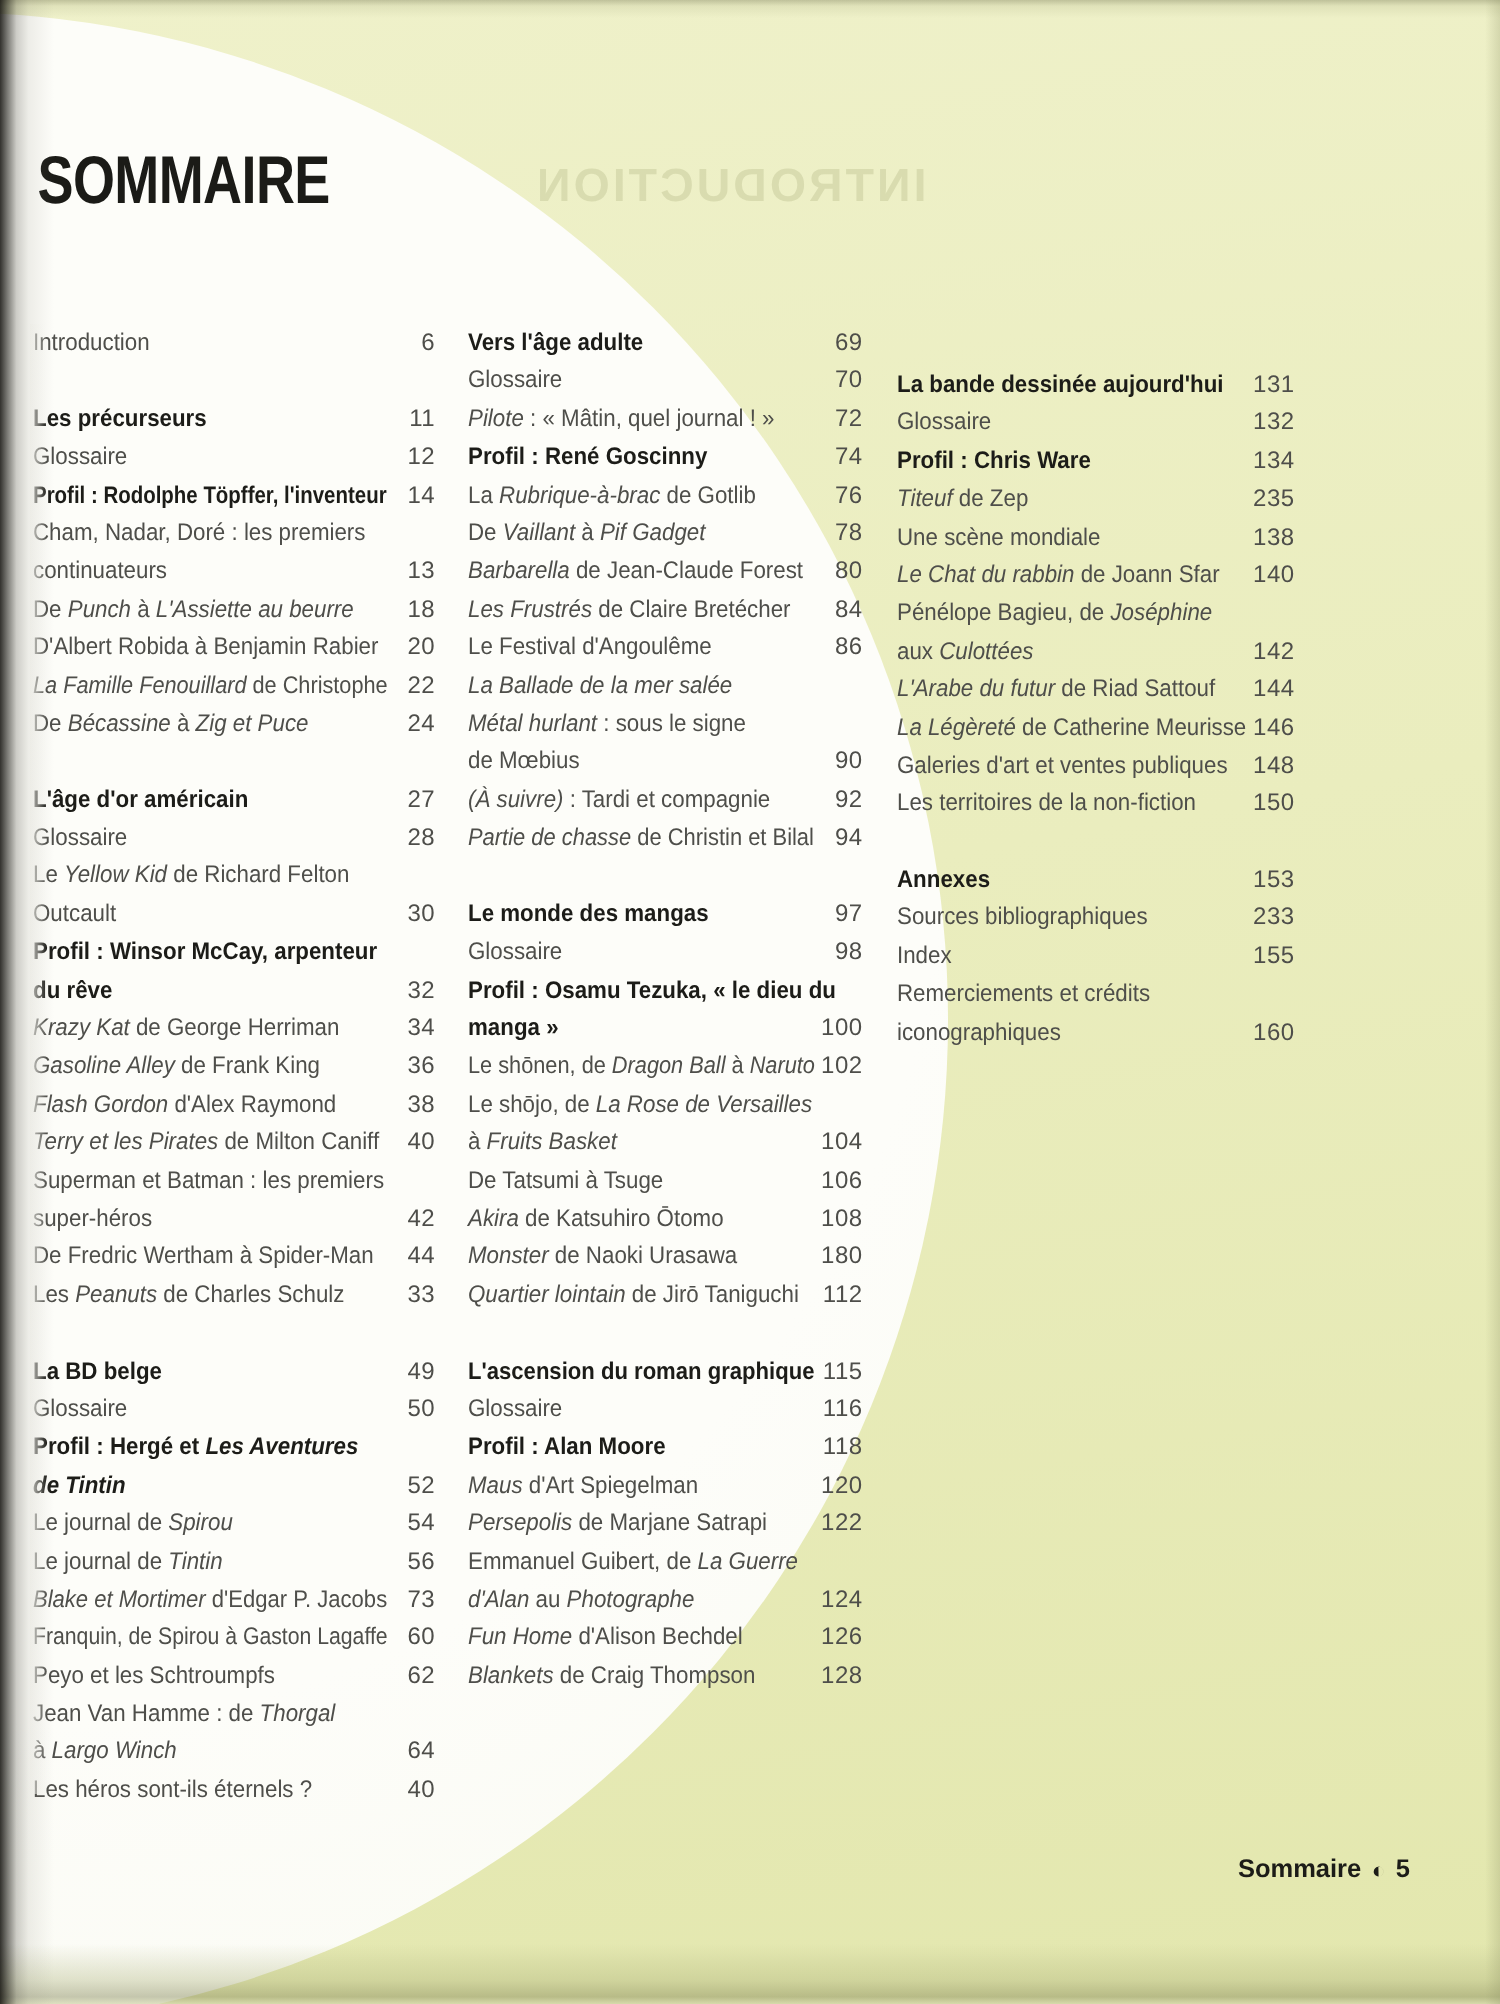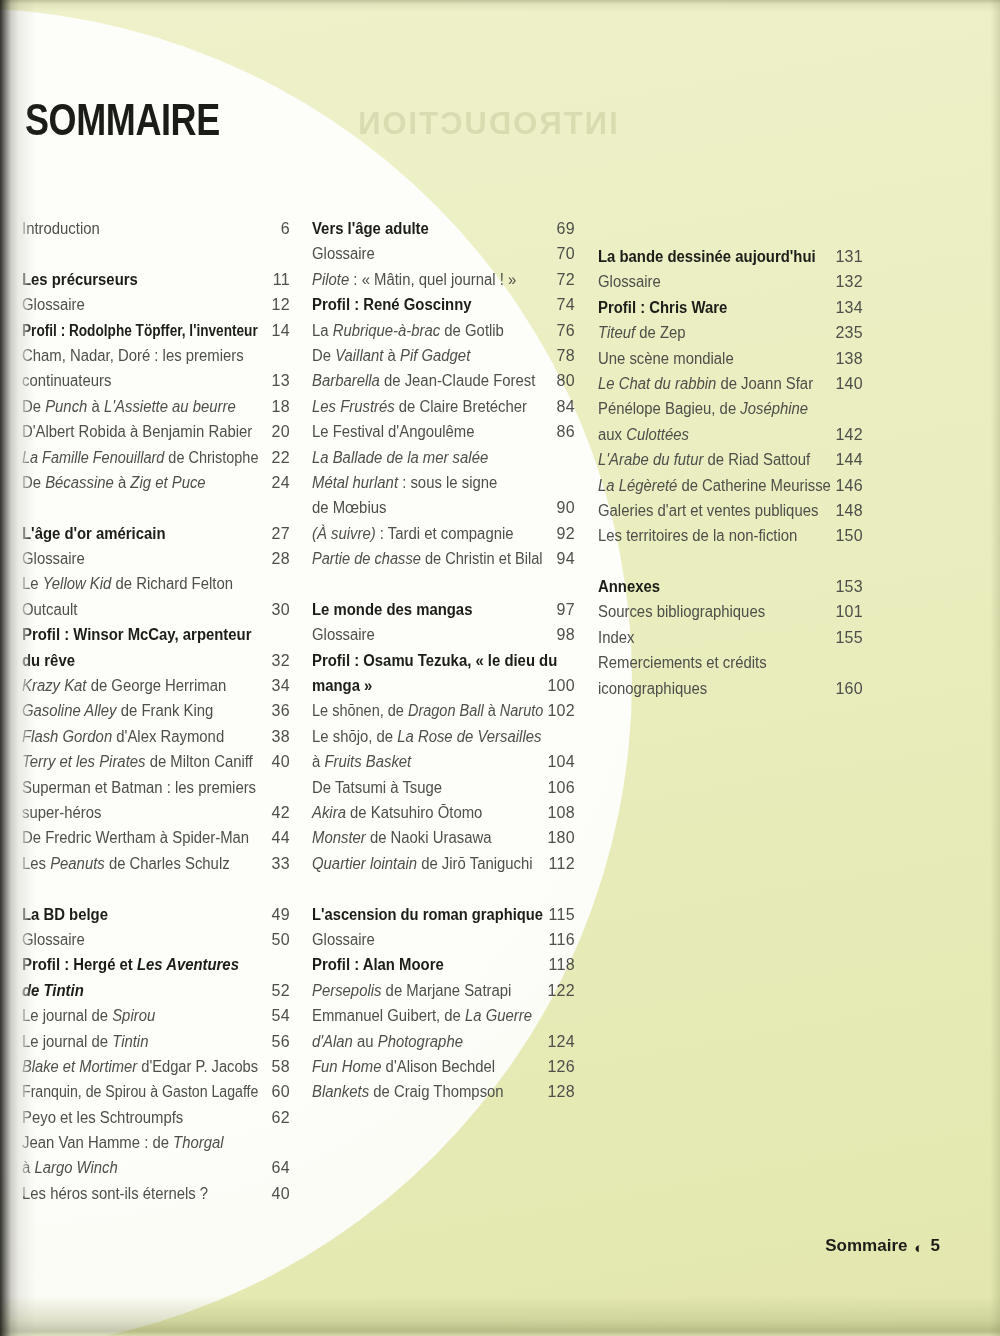--- a/index.html
+++ b/index.html
@@ -88,21 +88,21 @@
       <div class="row"><span class="label" style="transform: scaleX(0.93);"><span>super-héros</span></span><span class="num">42</span></div>
       <div class="row"><span class="label" style="transform: scaleX(0.93);"><span>De Fredric Wertham à Spider-Man</span></span><span class="num">44</span></div>
       <div class="row"><span class="label" style="transform: scaleX(0.93);"><span>Les </span><i>Peanuts</i><span> de Charles Schulz</span></span><span class="num">33</span></div>
       <div class="row spacer"></div>
       <div class="row bold"><span class="label" style="transform: scaleX(0.93);"><span>La BD belge</span></span><span class="num">49</span></div>
       <div class="row"><span class="label" style="transform: scaleX(0.93);"><span>Glossaire</span></span><span class="num">50</span></div>
       <div class="row bold"><span class="label" style="transform: scaleX(0.93);"><span>Profil : Hergé et </span><i>Les Aventures</i></span></div>
       <div class="row bold"><span class="label" style="transform: scaleX(0.93);"><i>de Tintin</i></span><span class="num">52</span></div>
       <div class="row"><span class="label" style="transform: scaleX(0.93);"><span>Le journal de </span><i>Spirou</i></span><span class="num">54</span></div>
       <div class="row"><span class="label" style="transform: scaleX(0.93);"><span>Le journal de </span><i>Tintin</i></span><span class="num">56</span></div>
-      <div class="row"><span class="label" style="transform: scaleX(0.918288);"><i>Blake et Mortimer</i><span> d'Edgar P. Jacobs</span></span><span class="num">58</span></div>
+      <div class="row"><span class="label" style="transform: scaleX(0.918288);"><i>Blake et Mortimer</i><span> d'Edgar P. Jacobs</span></span><span class="num">73</span></div>
       <div class="row"><span class="label" style="transform: scaleX(0.883895);"><span>Franquin, de Spirou à Gaston Lagaffe</span></span><span class="num">60</span></div>
       <div class="row"><span class="label" style="transform: scaleX(0.93);"><span>Peyo et les Schtroumpfs</span></span><span class="num">62</span></div>
       <div class="row"><span class="label" style="transform: scaleX(0.93);"><span>Jean Van Hamme : de </span><i>Thorgal</i></span></div>
       <div class="row"><span class="label" style="transform: scaleX(0.93);"><span>à </span><i>Largo Winch</i></span><span class="num">64</span></div>
       <div class="row"><span class="label" style="transform: scaleX(0.93);"><span>Les héros sont-ils éternels ?</span></span><span class="num">40</span></div>
     </div>
   <div class="col" style="left:312px;width:263px;">
       <div class="row bold"><span class="label" style="transform: scaleX(0.93);"><span>Vers l'âge adulte</span></span><span class="num">69</span></div>
       <div class="row"><span class="label" style="transform: scaleX(0.93);"><span>Glossaire</span></span><span class="num">70</span></div>
       <div class="row"><span class="label" style="transform: scaleX(0.93);"><i>Pilote</i><span> : « Mâtin, quel journal ! »</span></span><span class="num">72</span></div>
@@ -126,20 +126,21 @@
       <div class="row"><span class="label" style="transform: scaleX(0.93);"><span>Le shōjo, de </span><i>La Rose de Versailles</i></span></div>
       <div class="row"><span class="label" style="transform: scaleX(0.93);"><span>à </span><i>Fruits Basket</i></span><span class="num">104</span></div>
       <div class="row"><span class="label" style="transform: scaleX(0.93);"><span>De Tatsumi à Tsuge</span></span><span class="num">106</span></div>
       <div class="row"><span class="label" style="transform: scaleX(0.93);"><i>Akira</i><span> de Katsuhiro Ōtomo</span></span><span class="num">108</span></div>
       <div class="row"><span class="label" style="transform: scaleX(0.93);"><i>Monster</i><span> de Naoki Urasawa</span></span><span class="num">180</span></div>
       <div class="row"><span class="label" style="transform: scaleX(0.93);"><i>Quartier lointain</i><span> de Jirō Taniguchi</span></span><span class="num">112</span></div>
       <div class="row spacer"></div>
       <div class="row bold"><span class="label" style="transform: scaleX(0.920319);"><span>L'ascension du roman graphique</span></span><span class="num">115</span></div>
       <div class="row"><span class="label" style="transform: scaleX(0.93);"><span>Glossaire</span></span><span class="num">116</span></div>
       <div class="row bold"><span class="label" style="transform: scaleX(0.93);"><span>Profil : Alan Moore</span></span><span class="num">118</span></div>
+      <div class="row"><span class="label" style="transform: scaleX(0.93);"><i>Maus</i><span> d'Art Spiegelman</span></span><span class="num">120</span></div>
       <div class="row"><span class="label" style="transform: scaleX(0.93);"><i>Persepolis</i><span> de Marjane Satrapi</span></span><span class="num">122</span></div>
       <div class="row"><span class="label" style="transform: scaleX(0.93);"><span>Emmanuel Guibert, de </span><i>La Guerre</i></span></div>
       <div class="row"><span class="label" style="transform: scaleX(0.93);"><i>d'Alan</i><span> au </span><i>Photographe</i></span><span class="num">124</span></div>
       <div class="row"><span class="label" style="transform: scaleX(0.93);"><i>Fun Home</i><span> d'Alison Bechdel</span></span><span class="num">126</span></div>
       <div class="row"><span class="label" style="transform: scaleX(0.93);"><i>Blankets</i><span> de Craig Thompson</span></span><span class="num">128</span></div>
     </div>
   <div class="col" style="left:598px;width:265px;margin-top:28px;">
       <div class="row bold"><span class="label" style="transform: scaleX(0.93);"><span>La bande dessinée aujourd'hui</span></span><span class="num">131</span></div>
       <div class="row"><span class="label" style="transform: scaleX(0.93);"><span>Glossaire</span></span><span class="num">132</span></div>
       <div class="row bold"><span class="label" style="transform: scaleX(0.93);"><span>Profil : Chris Ware</span></span><span class="num">134</span></div>
@@ -147,21 +148,21 @@
       <div class="row"><span class="label" style="transform: scaleX(0.93);"><span>Une scène mondiale</span></span><span class="num">138</span></div>
       <div class="row"><span class="label" style="transform: scaleX(0.93);"><i>Le Chat du rabbin</i><span> de Joann Sfar</span></span><span class="num">140</span></div>
       <div class="row"><span class="label" style="transform: scaleX(0.93);"><span>Pénélope Bagieu, de </span><i>Joséphine</i></span></div>
       <div class="row"><span class="label" style="transform: scaleX(0.93);"><span>aux </span><i>Culottées</i></span><span class="num">142</span></div>
       <div class="row"><span class="label" style="transform: scaleX(0.93);"><i>L'Arabe du futur</i><span> de Riad Sattouf</span></span><span class="num">144</span></div>
       <div class="row"><span class="label" style="transform: scaleX(0.928287);"><i>La Légèreté</i><span> de Catherine Meurisse</span></span><span class="num">146</span></div>
       <div class="row"><span class="label" style="transform: scaleX(0.93);"><span>Galeries d'art et ventes publiques</span></span><span class="num">148</span></div>
       <div class="row"><span class="label" style="transform: scaleX(0.93);"><span>Les territoires de la non-fiction</span></span><span class="num">150</span></div>
       <div class="row spacer"></div>
       <div class="row bold"><span class="label" style="transform: scaleX(0.93);"><span>Annexes</span></span><span class="num">153</span></div>
-      <div class="row"><span class="label" style="transform: scaleX(0.93);"><span>Sources bibliographiques</span></span><span class="num">101</span></div>
+      <div class="row"><span class="label" style="transform: scaleX(0.93);"><span>Sources bibliographiques</span></span><span class="num">233</span></div>
       <div class="row"><span class="label" style="transform: scaleX(0.93);"><span>Index</span></span><span class="num">155</span></div>
       <div class="row"><span class="label" style="transform: scaleX(0.93);"><span>Remerciements et crédits</span></span></div>
       <div class="row"><span class="label" style="transform: scaleX(0.93);"><span>iconographiques</span></span><span class="num">160</span></div>
     </div>
 
   <div class="footer">
     <span>Sommaire</span>
     <span class="halfcircle">◐</span>
     <span>5</span>
   </div>

